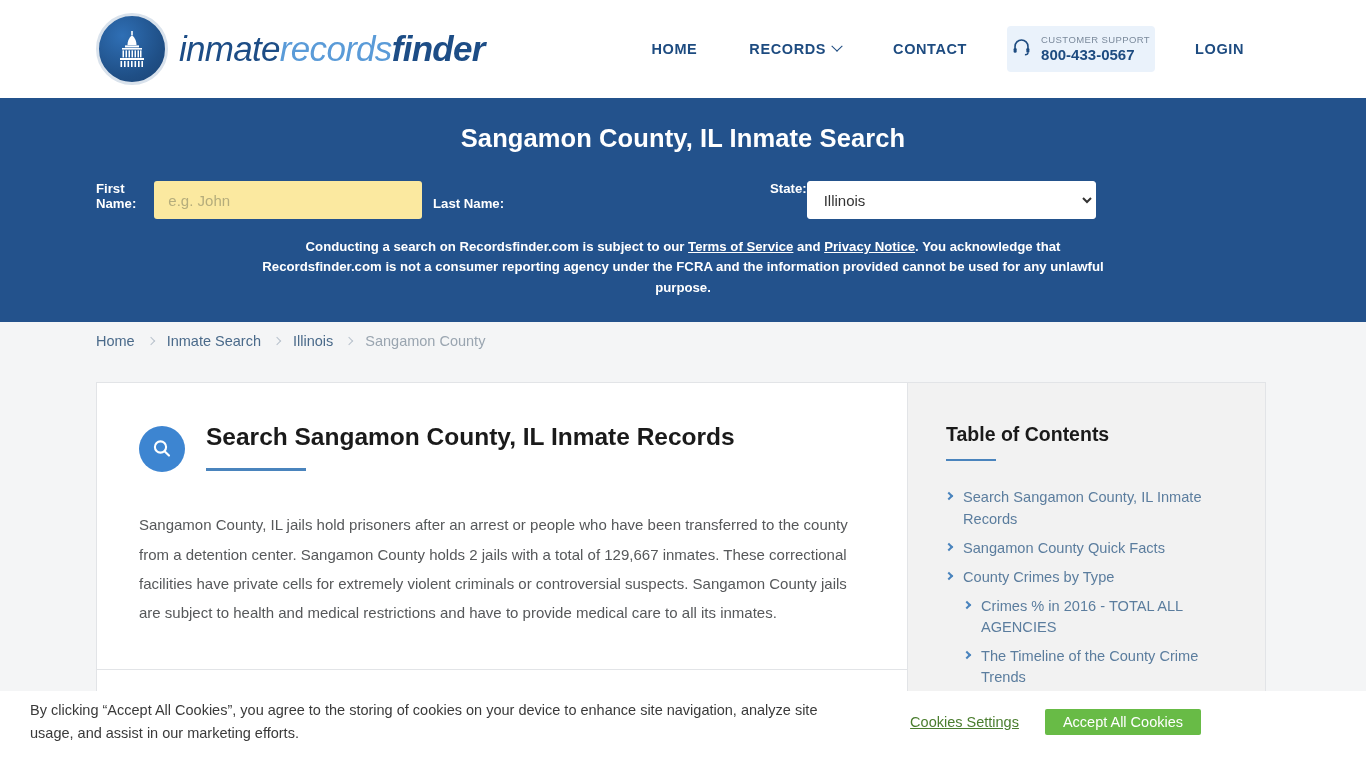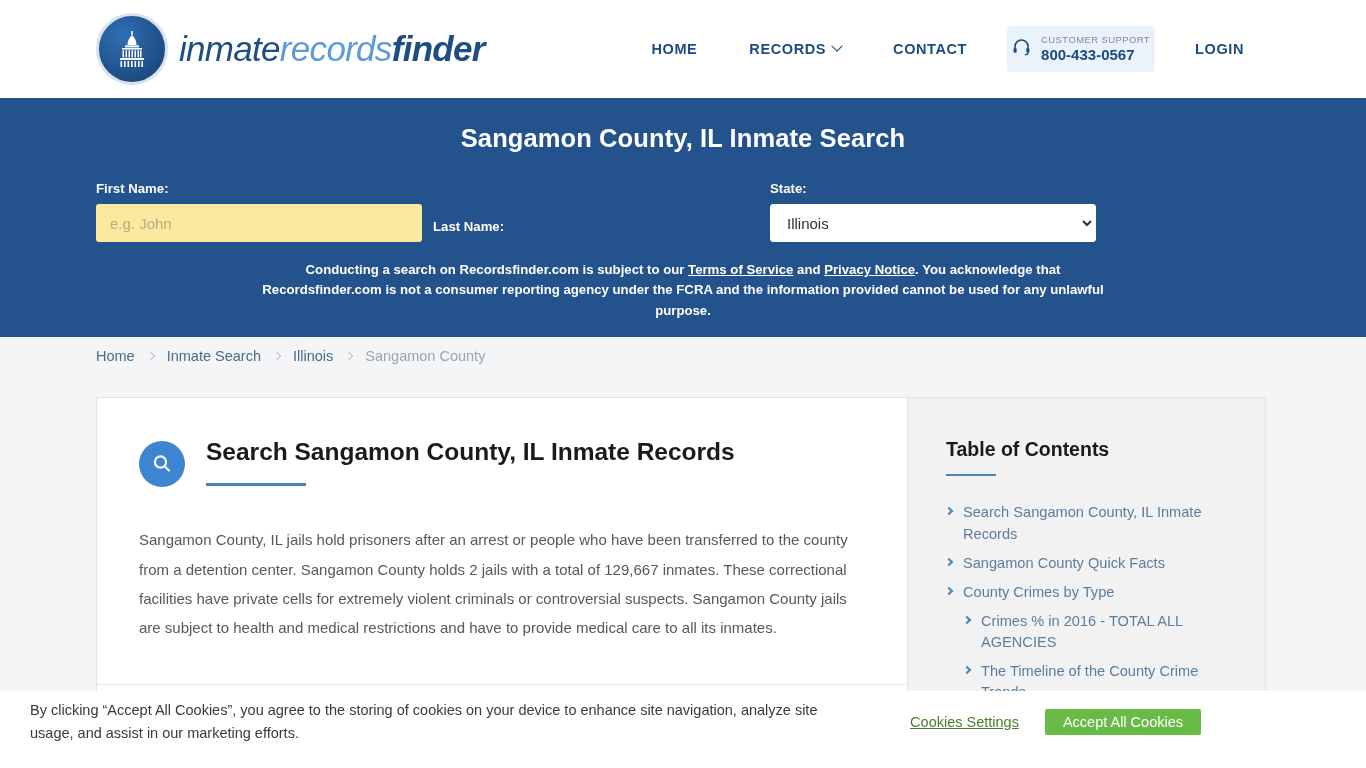--- a/index.html
+++ b/index.html
@@ -44,30 +44,30 @@
   .support-badge {
     background: #eaf2fb; border-radius: 4px;
     display: flex; align-items: center; gap: 10px;
     padding: 9px 5px; margin: 0 14px; cursor: pointer;
   }
   .support-meta { line-height: 1.15; }
   .support-label { font-size: 9.5px; color: #7b8a9c; letter-spacing: .4px; display: block; }
   .support-phone { font-size: 15px; font-weight: 700; color: #1d4b80; display: block; }
 
   
-  .hero { background: #23528c; padding: 26px 0 16px; }
+  .hero { background: #23528c; padding: 26px 0 24px; }
   .hero-title {
     color: #ffffff; font-size: 25.5px; font-weight: 700;
     text-align: center; letter-spacing: .1px;
   }
   .search-form {
     width: 1174px; margin: 28px auto 0;
     display: flex; align-items: flex-end; gap: 0;
   }
-  .field { display: flex; flex-direction: column; }
+  .field { display: flex; flex-direction: row; }
   .field-first { width: 326px; margin-right: 11px; }
   .field-last  { width: 326px; margin-right: 11px; }
   .field-state { width: 326px; margin-right: 11px; }
   .field-label {
     color: #ffffff; font-size: 13.2px; font-weight: 700;
     margin-bottom: 8px;
   }
   .text-input {
     height: 38px; border: none; border-radius: 3px;
     background: #fbe9a0; padding: 0 14px;

